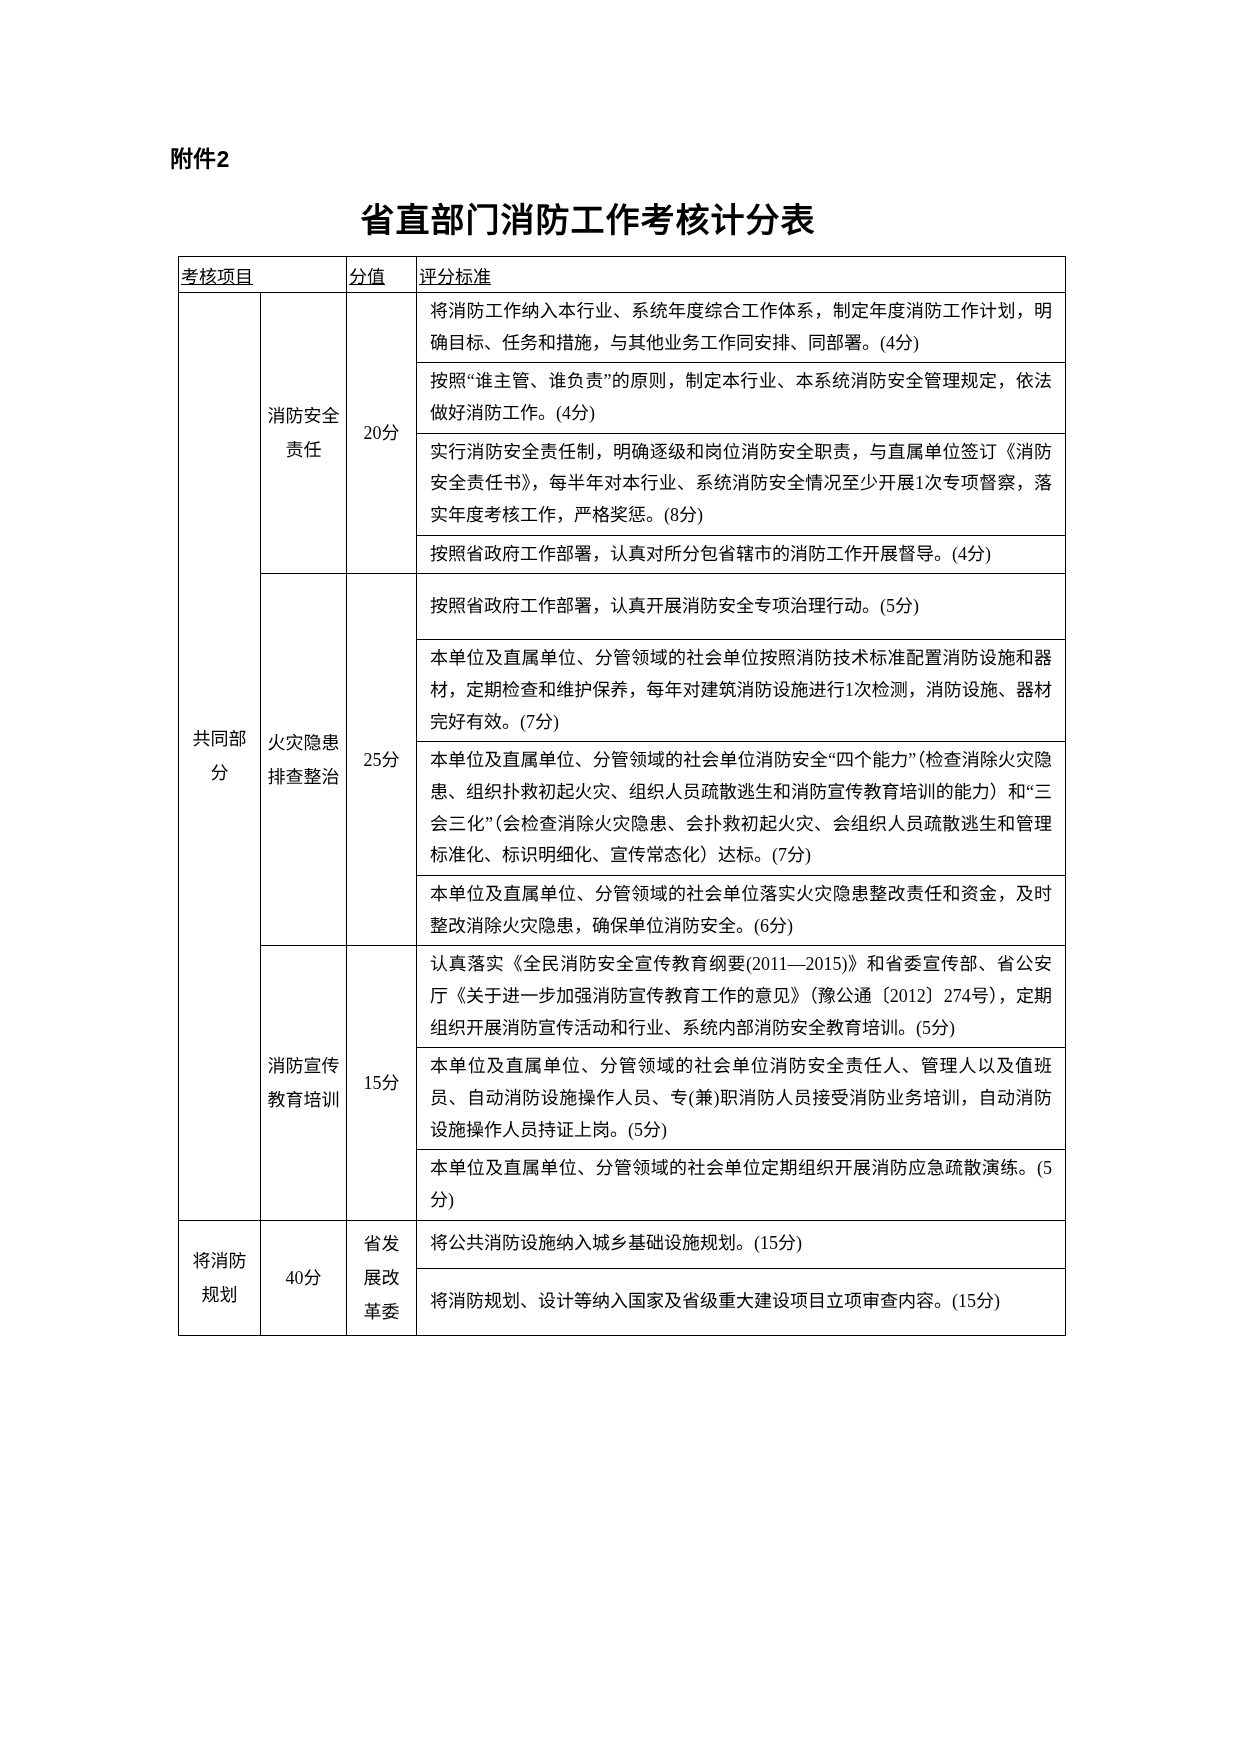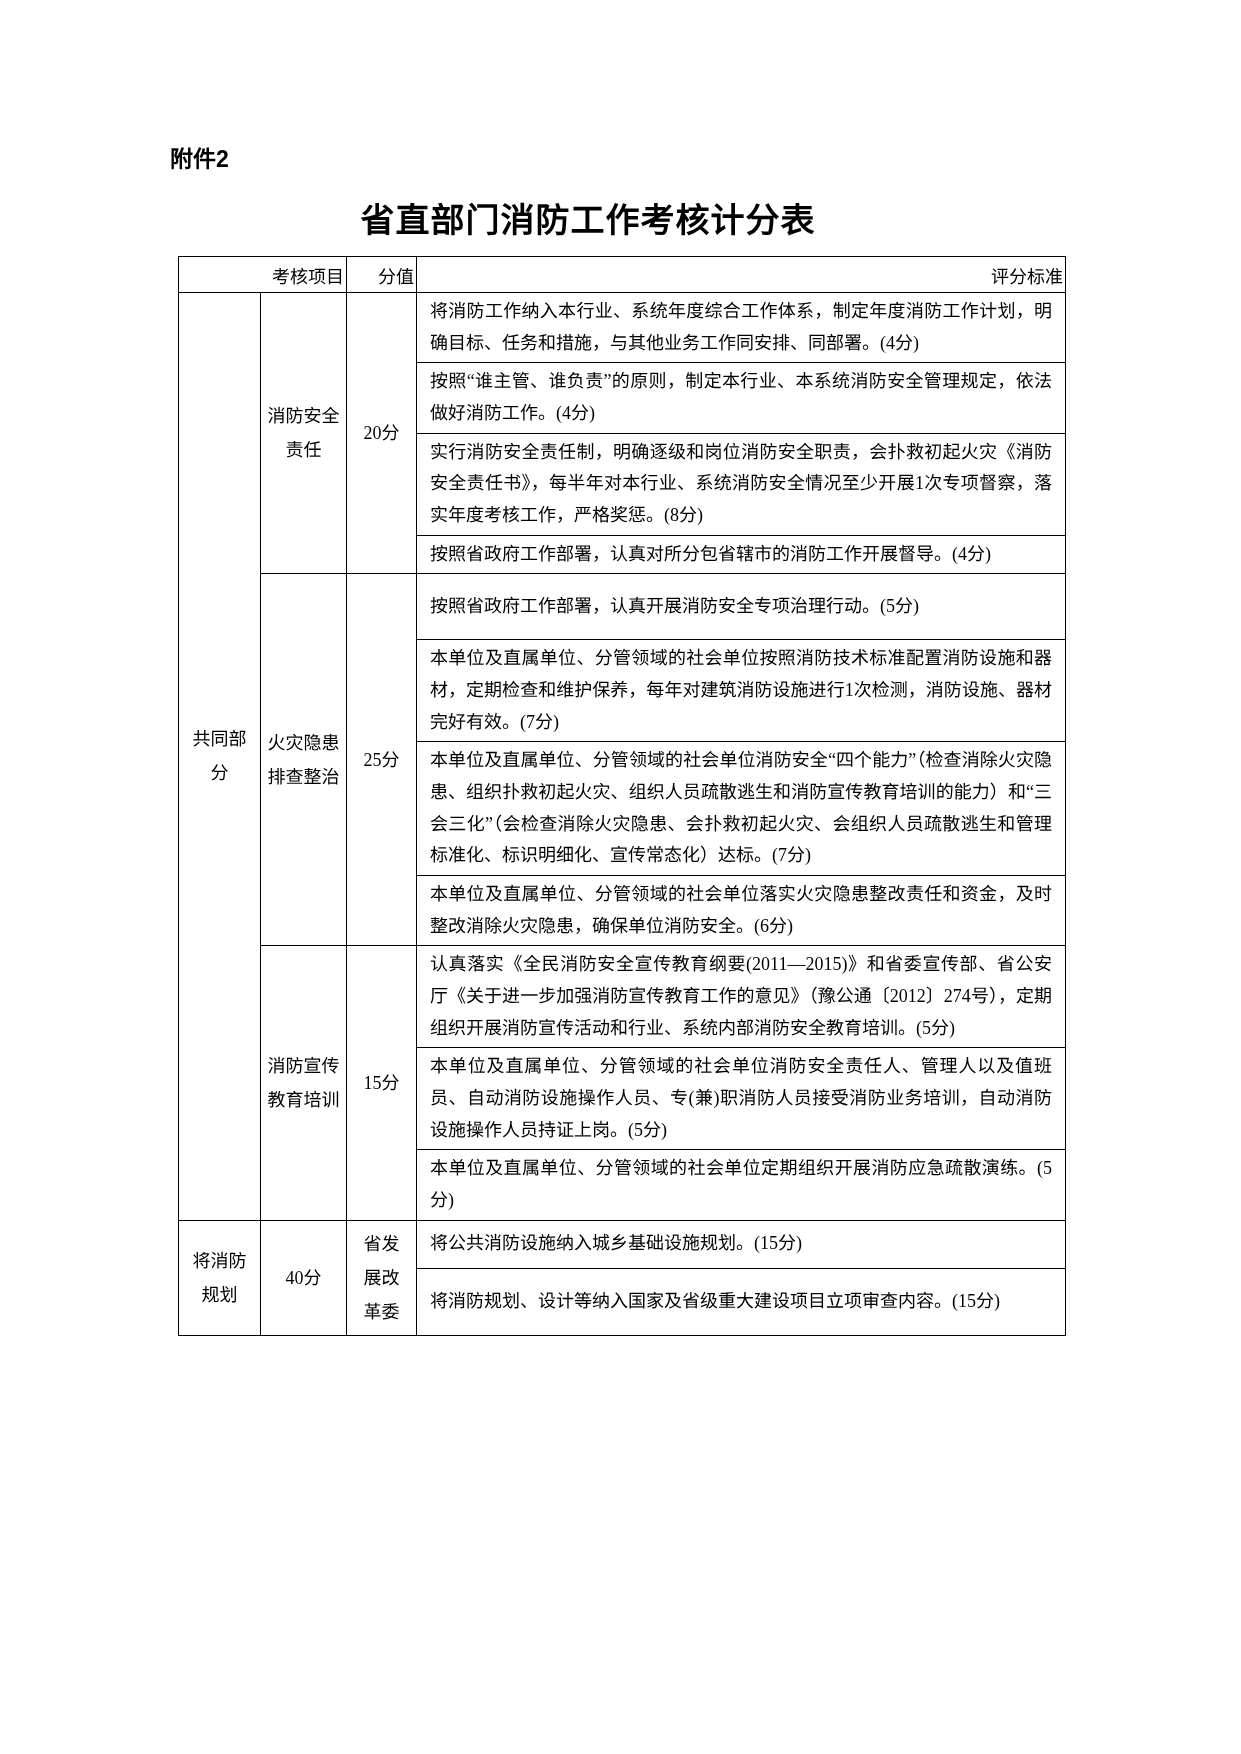--- a/index.html
+++ b/index.html
@@ -11,21 +11,21 @@
     color: #000000;
     font-family: "Liberation Serif", "DejaVu Serif", serif;
     overflow: hidden;
   }
   .attachment-label {
     position: absolute;
     left: 170px;
     top: 140px;
     font-size: 23px;
     font-weight: bold;
-    font-family: Liberation Sans, sans-serif;
+    font-family: Liberation Mono, monospace;
   }
   .doc-title {
     position: absolute;
     left: 178px;
     top: 193px;
     width: 820px;
     text-align: center;
     font-size: 34px;
     font-weight: bold;
     letter-spacing: 1px;
@@ -40,22 +40,23 @@
     table-layout: fixed;
   }
   .score-table th, .score-table td {
     border: 1px solid #000000;
     vertical-align: middle;
   }
   .score-table th {
     font-weight: normal;
     font-size: 18px;
     height: 36px;
-    text-align: right;
+    text-align: left;
     padding: 4px 2px;
+    text-decoration: underline;
   }
   .label-cell {
     text-align: center;
     font-size: 18px;
     line-height: 1.9;
     padding: 6px 5px;
   }
   .dept-cell {
     padding: 6px 10px;
   }
@@ -94,21 +95,21 @@
     <tr>
       <td class="label-cell" rowspan="11">共同部分</td>
       <td class="label-cell" rowspan="4">消防安全责任</td>
       <td class="label-cell" rowspan="4">20分</td>
       <td class="criteria-cell">将消防工作纳入本行业、系统年度综合工作体系，制定年度消防工作计划，明确目标、任务和措施，与其他业务工作同安排、同部署。(4分)</td>
     </tr>
     <tr>
       <td class="criteria-cell">按照“谁主管、谁负责”的原则，制定本行业、本系统消防安全管理规定，依法做好消防工作。(4分)</td>
     </tr>
     <tr>
-      <td class="criteria-cell">实行消防安全责任制，明确逐级和岗位消防安全职责，会扑救初起火灾《消防安全责任书》，每半年对本行业、系统消防安全情况至少开展1次专项督察，落实年度考核工作，严格奖惩。(8分)</td>
+      <td class="criteria-cell">实行消防安全责任制，明确逐级和岗位消防安全职责，与直属单位签订《消防安全责任书》，每半年对本行业、系统消防安全情况至少开展1次专项督察，落实年度考核工作，严格奖惩。(8分)</td>
     </tr>
     <tr>
       <td class="criteria-cell">按照省政府工作部署，认真对所分包省辖市的消防工作开展督导。(4分)</td>
     </tr>
 
     <tr>
       <td class="label-cell" rowspan="4">火灾隐患排查整治</td>
       <td class="label-cell" rowspan="4">25分</td>
       <td class="criteria-cell tall">按照省政府工作部署，认真开展消防安全专项治理行动。(5分)</td>
     </tr>

